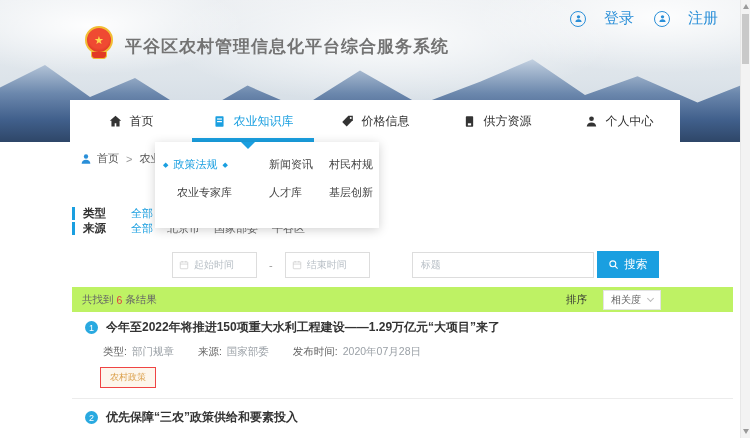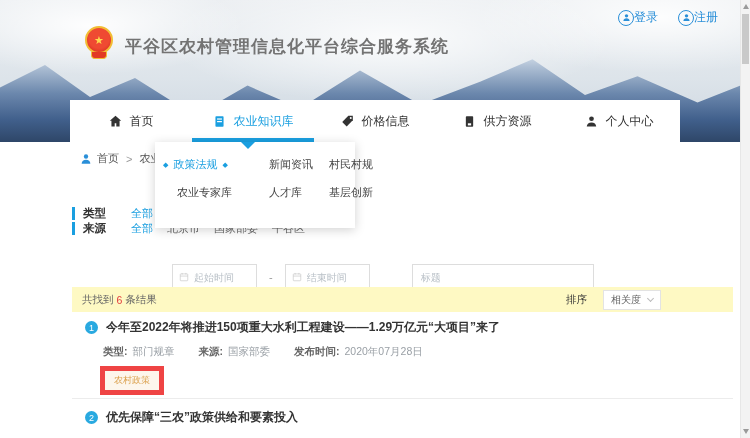--- a/index.html
+++ b/index.html
@@ -12,21 +12,21 @@
       radial-gradient(ellipse 220px 70px at 12% 18%, rgba(255,255,255,.95), rgba(255,255,255,0) 70%),
       radial-gradient(ellipse 320px 90px at 52% 28%, rgba(255,255,255,.85), rgba(255,255,255,0) 70%),
       radial-gradient(ellipse 260px 80px at 88% 12%, rgba(255,255,255,.9), rgba(255,255,255,0) 70%),
       linear-gradient(180deg,#eceff2 0%,#dde4ea 55%,#ccd6e0 100%);
   }
   .mountains { position:absolute; top:48px; left:0; width:750px; height:94px;
     background:linear-gradient(180deg,#e6edf4 0%,#aebfd4 20%,#6c88ad 48%,#41608c 76%,#2e4668 100%);
     clip-path:polygon(0 100%,0 42%,6% 18%,12% 52%,18% 32%,26% 72%,33% 40%,40% 64%,48% 24%,56% 60%,64% 36%,71% 12%,78% 50%,85% 30%,93% 58%,100% 36%,100% 100%);
   }
   .topbar-actions { position:absolute; top:9px; right:32px; display:flex; gap:20px; z-index:3; }
-  .auth { display:flex; align-items:center; gap:0; font-size:12px; color:#2a8fd8; cursor:pointer; }
+  .auth { display:flex; align-items:center; gap:18px; font-size:15px; color:#2a8fd8; cursor:pointer; }
   .auth-icon { width:16px; height:16px; border:1px solid #2a8fd8; border-radius:50%;
     display:flex; align-items:center; justify-content:center; }
   .auth-icon svg { width:9px; height:9px; fill:#2a8fd8; }
 
   .brand { position:absolute; top:26px; left:84px; display:flex; align-items:center; gap:11px; z-index:3; }
   .emblem { width:30px; height:40px; display:flex; flex-direction:column; align-items:center; }
   .emblem-circle { width:28px; height:28px; border-radius:50%; border:2px solid #f2bd34;
     background:radial-gradient(circle at 50% 42%, #ef4a32 55%, #cf2414 100%);
     display:flex; align-items:center; justify-content:center; color:#ffd94d; font-size:11px; line-height:1; }
   .emblem-base { width:16px; height:7px; margin-top:-2px; background:#e23a24; border:1px solid #f2bd34;
@@ -45,73 +45,73 @@
 
   
   .content { position:absolute; top:142px; left:0; width:750px; height:296px; background:#fff; }
 
   .breadcrumb { position:absolute; top:9px; left:80px; display:flex; align-items:center; gap:5px;
     font-size:11px; color:#555; }
   .breadcrumb svg { width:12px; height:12px; fill:#2a8fd8; }
   .crumb-sep { color:#999; margin:0 2px; }
 
   
-  .dropdown { position:absolute; top:0; left:155px; width:200px; height:86px; background:#fff;
+  .dropdown { position:absolute; top:0; left:155px; width:224px; height:86px; background:#fff;
     box-shadow:0 2px 10px rgba(0,0,0,.18); z-index:8; padding:15px 12px 0 8px; }
   .dropdown-caret { position:absolute; top:0; left:86px; width:0; height:0;
     border-left:7px solid transparent; border-right:7px solid transparent; border-top:7px solid #1a9fe0; }
   .dd-grid { display:grid; grid-template-columns:92px 60px auto; row-gap:13px; font-size:11px; color:#444; }
   .dd-item { cursor:pointer; padding-left:14px; white-space:nowrap; }
   .dd-item.first { padding-left:0; display:flex; align-items:center; gap:5px; color:#1a9fe0; }
   .dd-diamond { font-size:7px; color:#1a9fe0; }
 
   
   .filter-row { position:absolute; left:72px; display:flex; align-items:center; }
   .filter-bar { width:3px; height:13px; background:#1a9fe0; margin-right:8px; }
   .filter-label { font-size:11.5px; font-weight:bold; color:#333; width:48px; }
   .filter-opt { font-size:11px; color:#666; margin-right:14px; cursor:pointer; }
   .filter-opt.selected { color:#1a9fe0; }
 
   
-  .search-row { position:absolute; top:109px; left:172px; display:flex; align-items:center;margin-top:13px; }
+  .search-row { position:absolute; top:109px; left:172px; display:flex; align-items:center; }
   .date-input { width:85px; height:26px; border:1px solid #ddd; display:flex; align-items:center;
     padding:0 6px; gap:5px; background:#fff; }
   .date-input svg { width:10px; height:10px; stroke:#c4c4c4; fill:none; flex:none; }
   .date-input input, .kw-input input { border:none; outline:none; width:100%; font-size:10px; color:#666;
     font-family:inherit; background:transparent; }
   ::placeholder { color:#b9c0c7; opacity:1; }
   .range-sep { margin:0 12px; color:#999; font-size:11px; }
   .kw-input { width:182px; height:26px; border:1px solid #ddd; display:flex; align-items:center;
     padding:0 8px; margin-left:42px; background:#fff; }
   .search-btn { width:62px; height:27px; margin-left:3px; background:#1a9fe0; color:#fff; border:none;
     font-size:11.5px; display:flex; align-items:center; justify-content:center; gap:5px; cursor:pointer;
     font-family:inherit; }
   .search-btn svg { width:11px; height:11px; stroke:#fff; fill:none; }
 
   
-  .results-bar { position:absolute; top:145px; left:72px; width:661px; height:25px; background:#fef9c3;
+  .results-bar { position:absolute; top:145px; left:72px; width:661px; height:25px; background:#bef264;
     display:flex; align-items:center; padding:0 10px; font-size:10.5px; color:#666; }
   .found-count { color:#e23c3c; margin:0 3px; }
   .sort-group { margin-left:auto; margin-right:62px; display:flex; align-items:center; gap:16px; }
   .sort-label { color:#333; }
   .select-box { height:20px; background:#fff; border:1px solid #e3e3e3; display:flex; align-items:center;
     padding:0 7px; gap:7px; font-size:10px; color:#666; cursor:pointer; }
   .chev { width:5px; height:5px; border-right:1px solid #bbb; border-bottom:1px solid #bbb;
     transform:rotate(45deg); margin-top:-3px; }
 
   
   .result-title-row { position:absolute; left:85px; display:flex; align-items:center; gap:8px; cursor:pointer; }
   .badge { width:13px; height:13px; border-radius:50%; background:#29a9e0; color:#fff; font-size:9px;
     display:flex; align-items:center; justify-content:center; flex:none; }
   .rtitle { font-size:12px; font-weight:bold; color:#333; white-space:nowrap; }
   .meta-row { position:absolute; left:103px; display:flex; gap:24px; font-size:10.5px; }
-  .meta-label { font-weight:bold; color:#666; }
+  .meta-label { font-weight:normal; color:#666; }
   .meta-value { color:#9aa0a6; margin-left:5px; }
   .tag-row { position:absolute; left:100px; }
-  .tag { display:inline-block; border:5px solid #ef4444; background:#fdf6ec; color:#dba04c;
+  .tag { display:inline-block; border:1px solid #ef4444; background:#fdf6ec; color:#dba04c;
     font-size:9px; padding:3px 9px; }
   .divider { position:absolute; top:256px; left:72px; width:661px; border-top:1px solid #ececec; }
 
   
   .scrollbar { position:absolute; top:0; right:0; width:10px; height:438px; background:#f3f3f3;
     border-left:1px solid #e7e7e7; z-index:20; }
   .sb-arrow-up { position:absolute; top:4px; left:2px; width:0; height:0;
     border-left:3px solid transparent; border-right:3px solid transparent; border-bottom:5px solid #9a9a9a; }
   .sb-arrow-down { position:absolute; bottom:4px; left:2px; width:0; height:0;
     border-left:3px solid transparent; border-right:3px solid transparent; border-top:5px solid #9a9a9a; }
@@ -252,20 +252,27 @@
             <rect x="2" y="3" width="12" height="11" rx="1"></rect>
             <line x1="2" y1="6.5" x2="14" y2="6.5"></line>
             <line x1="5" y1="1.5" x2="5" y2="4"></line>
             <line x1="11" y1="1.5" x2="11" y2="4"></line>
           </svg>
         <input placeholder="结束时间" style="">
       </div>
       <div class="kw-input">
         <input placeholder="标题" style="">
       </div>
+      <button class="search-btn">
+        <svg viewBox="0 0 16 16" stroke-width="1.6">
+            <circle cx="7" cy="7" r="4.3"></circle>
+            <line x1="10.3" y1="10.3" x2="14" y2="14"></line>
+          </svg>
+        <span>搜索</span>
+      </button>
     </div>
 
     <div class="results-bar">
       <span>共找到</span>
       <span class="found-count">6</span>
       <span>条结果</span>
       <div class="sort-group">
         <span class="sort-label">排序</span>
         <div class="select-box">
           <span>相关度</span>

